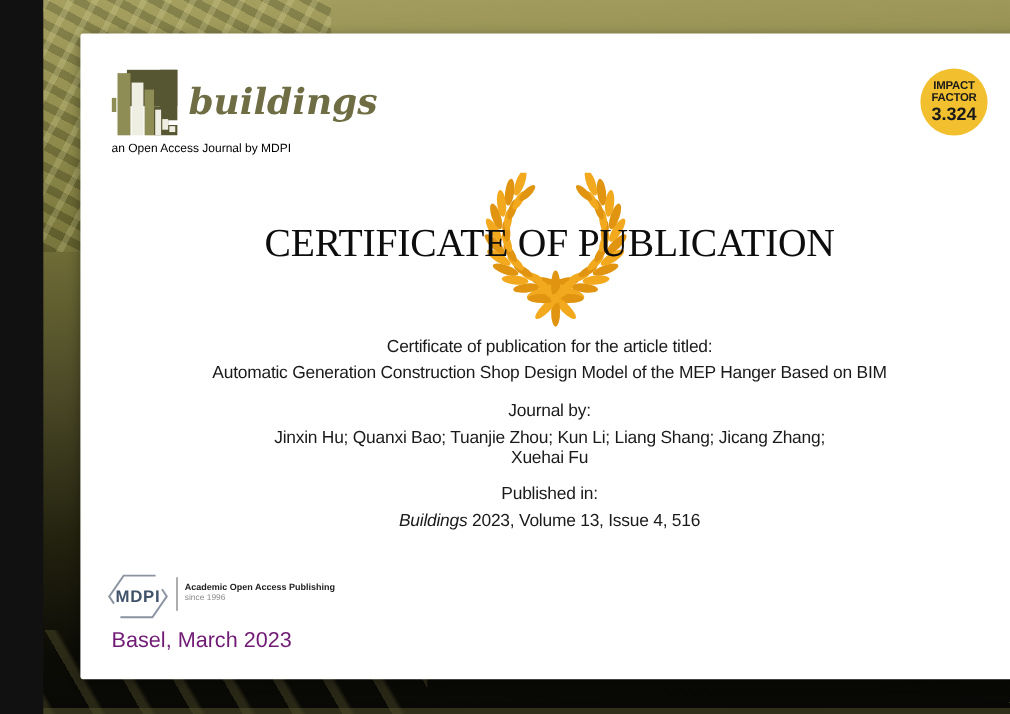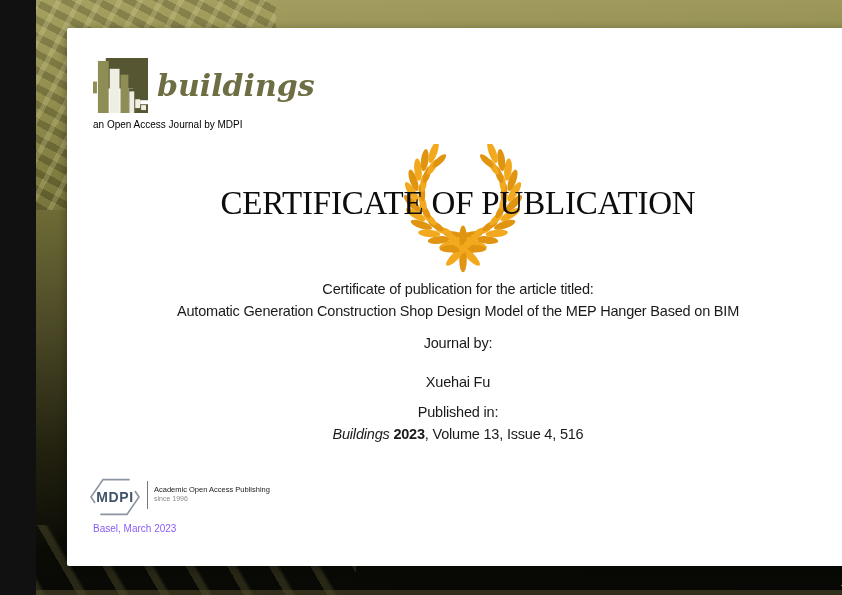--- a/index.html
+++ b/index.html
@@ -47,30 +47,30 @@
   
   .tline{position:absolute;left:0;right:0;margin:0;text-align:center;z-index:3;
          font-size:14.5px;letter-spacing:-.2px;color:#1a1a1a;line-height:17px;}
   .t-intro{top:253px;}
   .t-article{top:275px;}
   .t-authlbl{top:307px;}
   .t-authors{top:329px;}
   .t-publbl{top:376px;}
   .t-cite{top:398px;}
   .it{font-style:italic;}
-  .bold{font-weight:700;}
+  .bold{font-weight:400;}
   
   .mdpi-logo{position:absolute;left:22px;top:449px;width:52px;height:40px;}
   .mdpi-hex{stroke:#8b93a1;stroke-width:2.4;fill:none;}
   .mdpi-word{font-family:"Liberation Sans",sans-serif;font-weight:700;font-size:21px;
              letter-spacing:1px;fill:var(--mdpi-navy,#41526b);}
   .mdpi-divider{position:absolute;left:80px;top:453px;width:1px;height:28px;background:#777;}
-  .mdpi-desc1{position:absolute;left:87px;top:457px;font-size:7.5px;font-weight:400;color:#222;}
+  .mdpi-desc1{position:absolute;left:87px;top:457px;font-size:7.5px;font-weight:700;color:#222;}
   .mdpi-desc2{position:absolute;left:87px;top:467px;font-size:7px;color:#8a8a8a;}
-  .place-date{position:absolute;left:26px;top:495px;font-size:10px;color:#8b5cf6;}
+  .place-date{position:absolute;left:26px;top:495px;font-size:18px;color:#701a75;}
 </style>
 <style>.c-dark{fill:var(--logo-olive-dark)}.c-olive{fill:var(--logo-olive)}.c-cream{fill:var(--logo-cream)}</style></head>
 <body>
 
 <div class="stage">
   <div class="bg-base"></div>
   <div class="bg-topleft"></div>
   <div class="bg-right"></div>
   <div class="bg-bottomleft"></div>
   <div class="bg-bottombar"></div>
@@ -86,20 +86,25 @@
       <rect x="5" y="3" width="11" height="53" class="c-olive"></rect>
       <rect x="17" y="11" width="10" height="45" class="c-cream"></rect>
       <rect x="28" y="17" width="8" height="39" class="c-olive"></rect>
       <rect x="37" y="34" width="5" height="22" class="c-cream"></rect>
       <rect x="43" y="42" width="5" height="9" class="c-cream"></rect>
       <rect x="49" y="48" width="5" height="5" class="c-cream"></rect>
     </svg>
     <span class="bname">buildings</span>
     <div class="tagline">an Open Access Journal by MDPI</div>
 
+    <div class="badge impact">
+      <span class="lbl">IMPACT</span>
+      <span class="lbl">FACTOR</span>
+      <span class="val">3.324</span>
+    </div>
 
     <svg id="wreath" class="wreath" viewBox="0 0 160 140">
         <ellipse cx="81.9" cy="109.0" rx="12" ry="4" transform="rotate(33.0 81.9 109.0)" fill="#E0940F"></ellipse>
         <ellipse cx="81.5" cy="98.0" rx="9.5" ry="3.4" transform="rotate(8.0 81.5 98.0)" fill="#F2A91E"></ellipse>
         <ellipse cx="78.1" cy="109.0" rx="12" ry="4" transform="rotate(147.0 78.1 109.0)" fill="#E0940F"></ellipse>
         <ellipse cx="78.5" cy="98.0" rx="9.5" ry="3.4" transform="rotate(172.0 78.5 98.0)" fill="#F2A91E"></ellipse>
         <ellipse cx="94.2" cy="107.1" rx="12" ry="4" transform="rotate(20.0 94.2 107.1)" fill="#F2A91E"></ellipse>
         <ellipse cx="91.4" cy="96.5" rx="9.5" ry="3.4" transform="rotate(-5.0 91.4 96.5)" fill="#E0940F"></ellipse>
         <ellipse cx="65.8" cy="107.1" rx="12" ry="4" transform="rotate(160.0 65.8 107.1)" fill="#F2A91E"></ellipse>
         <ellipse cx="68.6" cy="96.5" rx="9.5" ry="3.4" transform="rotate(185.0 68.6 96.5)" fill="#E0940F"></ellipse>
@@ -151,21 +156,21 @@
         <ellipse cx="71.5" cy="103.5" rx="13" ry="4" transform="rotate(225.0 71.5 103.5)" fill="#F2A91E"></ellipse>
         <ellipse cx="80.0" cy="100.0" rx="13" ry="4" transform="rotate(270.0 80.0 100.0)" fill="#E0940F"></ellipse>
         <ellipse cx="88.5" cy="103.5" rx="13" ry="4" transform="rotate(315.0 88.5 103.5)" fill="#F2A91E"></ellipse>
         <ellipse cx="80.0" cy="112.0" rx="4.5" ry="4.5" transform="rotate(0.0 80.0 112.0)" fill="#F2A91E"></ellipse>
       </svg>
     <h1 class="cert-title">CERTIFICATE OF PUBLICATION</h1>
 
     <p class="tline t-intro">Certificate of publication for the article titled:</p>
     <p class="tline t-article">Automatic Generation Construction Shop Design Model of the MEP Hanger Based on BIM</p>
     <p class="tline t-authlbl">Journal by:</p>
-    <p class="tline t-authors"><br><span>Xuehai Fu</span></p>
+    <p class="tline t-authors"><span>Jinxin Hu; Quanxi Bao; Tuanjie Zhou; Kun Li; Liang Shang; Jicang Zhang;</span><br><span>Xuehai Fu</span></p>
     <p class="tline t-publbl">Published in:</p>
     <p class="tline t-cite"><span class="it">Buildings</span><span class="bold"> 2023</span><span>, Volume 13, Issue 4, 516</span></p>
 
     <svg class="mdpi-logo" viewBox="0 0 76 60">
       <path class="mdpi-hex" d="M 8,39 L 2,30 L 20,4 L 60,4"></path>
       <path class="mdpi-hex" d="M 68,21 L 74,30 L 56,56 L 16,56"></path>
       <text class="mdpi-word" x="38" y="37" text-anchor="middle" aria-label="MDPI">MDPI</text>
     </svg>
     <div class="mdpi-divider"></div>
     <div class="mdpi-desc1">Academic Open Access Publishing</div>

